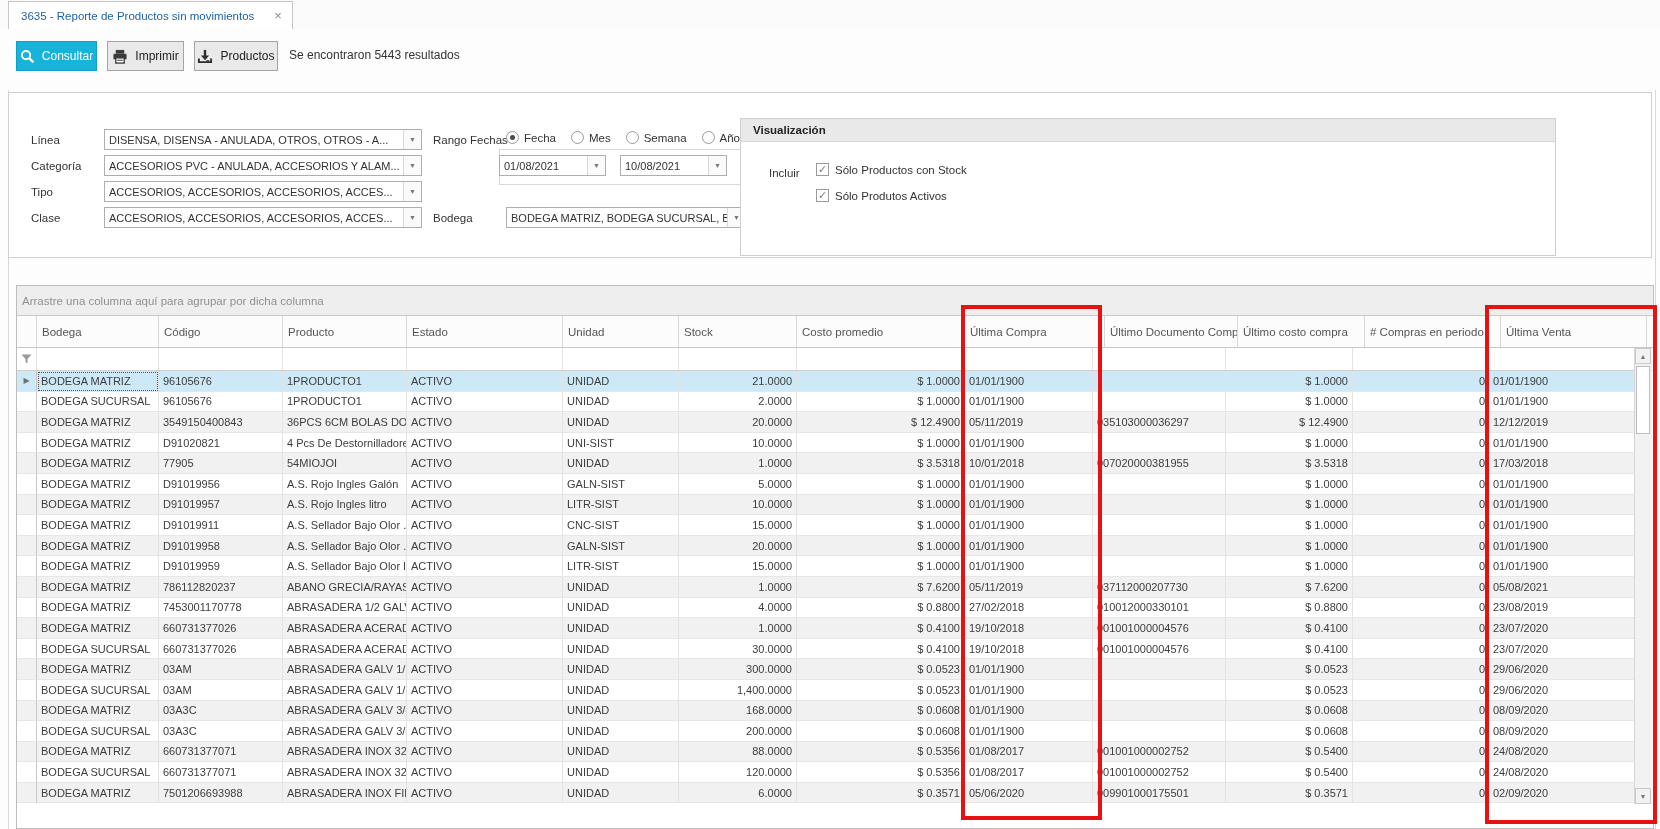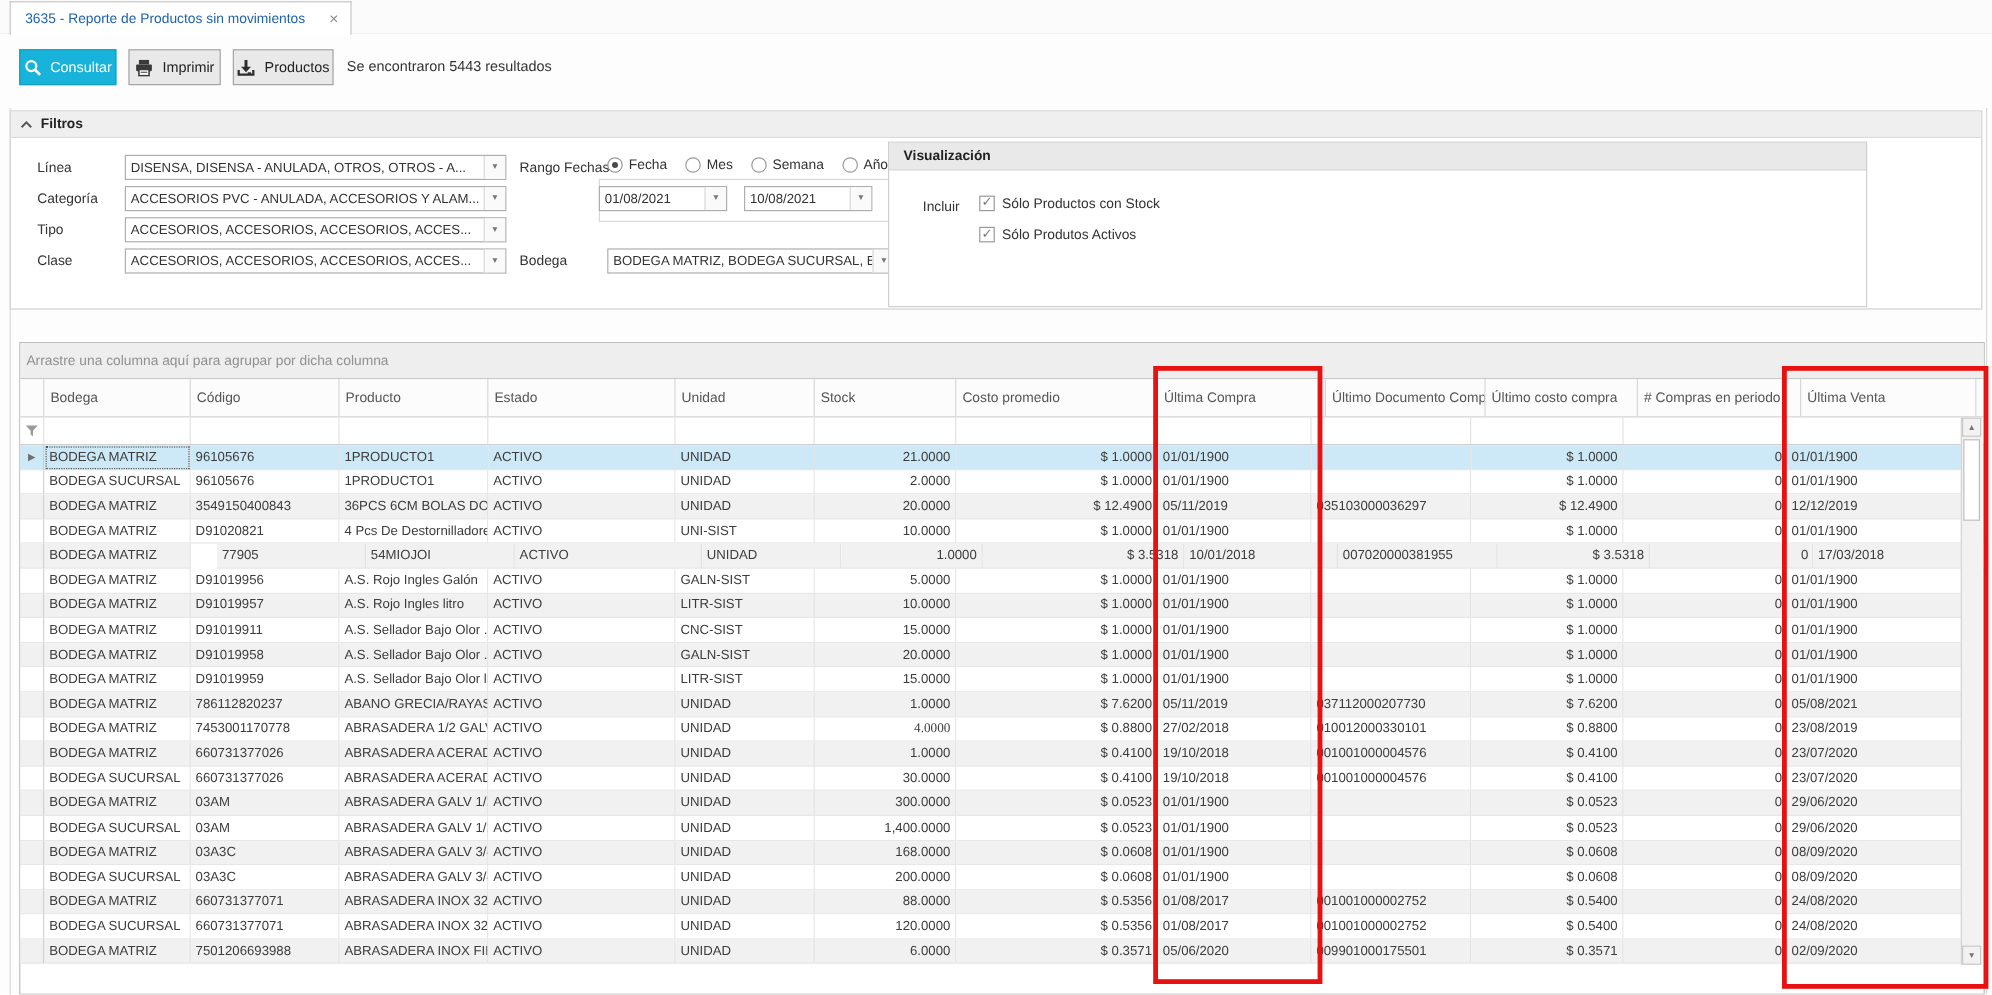--- a/index.html
+++ b/index.html
@@ -121,26 +121,20 @@
         <rect x="9.5" y="12" width="3" height="1.6" fill="#2e2e2e"></rect>
       </svg>
       <span>Productos</span>
     </div>
     <span class="results-text">Se encontraron 5443 resultados</span>
   </div>
 
   <div class="content-panel"></div>
 
   <div class="filters-panel">
-    <div class="filters-header">
-      <svg class="caret" width="10" height="8" viewBox="0 0 10 8">
-        <polyline points="1,6 5,2 9,6" fill="none" stroke="#555" stroke-width="1.6"></polyline>
-      </svg>
-      <span class="ftitle">Filtros</span>
-    </div>
 
     <span class="flabel" style="left:22px;top:41px;">Línea</span>
     <div class="combo" style="left:95px;top:36px;width:318px;">
       <span class="cval">DISENSA, DISENSA - ANULADA, OTROS, OTROS - A...</span>
       <span class="cbtn">▼</span>
     </div>
 
     <span class="flabel" style="left:22px;top:67px;">Categoría</span>
     <div class="combo" style="left:95px;top:62px;width:318px;">
       <span class="cval">ACCESORIOS PVC - ANULADA, ACCESORIOS Y ALAM...</span>
@@ -308,21 +302,21 @@
           <div class="cell num" style="width: 168px;">$ 1.0000</div>
           <div class="cell" style="width: 128px;">01/01/1900</div>
           <div class="cell" style="width: 133px;"></div>
           <div class="cell num" style="width: 127px;">$ 1.0000</div>
           <div class="cell num" style="width: 136px; padding-right: 3px;">0</div>
           <div class="cell" style="width: 146px;">01/01/1900</div>
         </div>
         <div class="data-row alt">
           <div class="cell ind" style="width: 20px;"></div>
           <div class="cell" style="width: 122px;">BODEGA MATRIZ</div>
-          <div class="cell" style="width: 124px; margin-left: 22px;">77905</div>
+          <div class="cell" style="width: 124px;">77905</div>
           <div class="cell" style="width: 124px;">54MIOJOI</div>
           <div class="cell" style="width: 156px;">ACTIVO</div>
           <div class="cell" style="width: 116px;">UNIDAD</div>
           <div class="cell num" style="width: 118px;">1.0000</div>
           <div class="cell num" style="width: 168px;">$ 3.5318</div>
           <div class="cell" style="width: 128px;">10/01/2018</div>
           <div class="cell" style="width: 133px;">007020000381955</div>
           <div class="cell num" style="width: 127px;">$ 3.5318</div>
           <div class="cell num" style="width: 136px; padding-right: 3px;">0</div>
           <div class="cell" style="width: 146px;">17/03/2018</div>
@@ -417,21 +411,21 @@
           <div class="cell num" style="width: 136px; padding-right: 3px;">0</div>
           <div class="cell" style="width: 146px;">05/08/2021</div>
         </div>
         <div class="data-row">
           <div class="cell ind" style="width: 20px;"></div>
           <div class="cell" style="width: 122px;">BODEGA MATRIZ</div>
           <div class="cell" style="width: 124px;">7453001170778</div>
           <div class="cell" style="width: 124px;">ABRASADERA 1/2 GALV...</div>
           <div class="cell" style="width: 156px;">ACTIVO</div>
           <div class="cell" style="width: 116px;">UNIDAD</div>
-          <div class="cell num" style="width: 118px; font-family: Liberation Serif, serif;">4.0000</div>
+          <div class="cell num" style="width: 118px;">4.0000</div>
           <div class="cell num" style="width: 168px;">$ 0.8800</div>
           <div class="cell" style="width: 128px;">27/02/2018</div>
           <div class="cell" style="width: 133px;">010012000330101</div>
           <div class="cell num" style="width: 127px;">$ 0.8800</div>
           <div class="cell num" style="width: 136px; padding-right: 3px;">0</div>
           <div class="cell" style="width: 146px;">23/08/2019</div>
         </div>
         <div class="data-row alt">
           <div class="cell ind" style="width: 20px;"></div>
           <div class="cell" style="width: 122px;">BODEGA MATRIZ</div>

